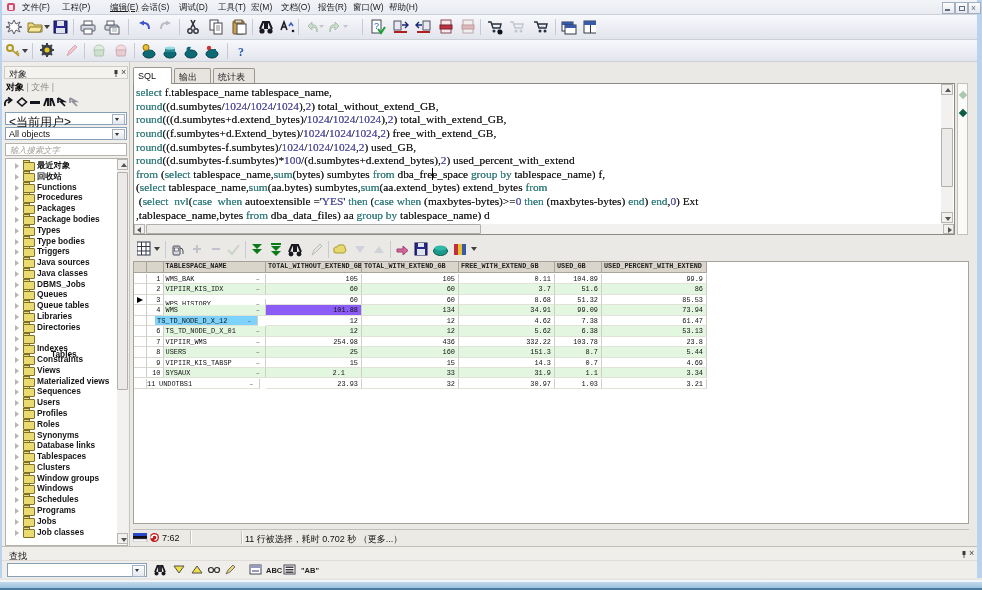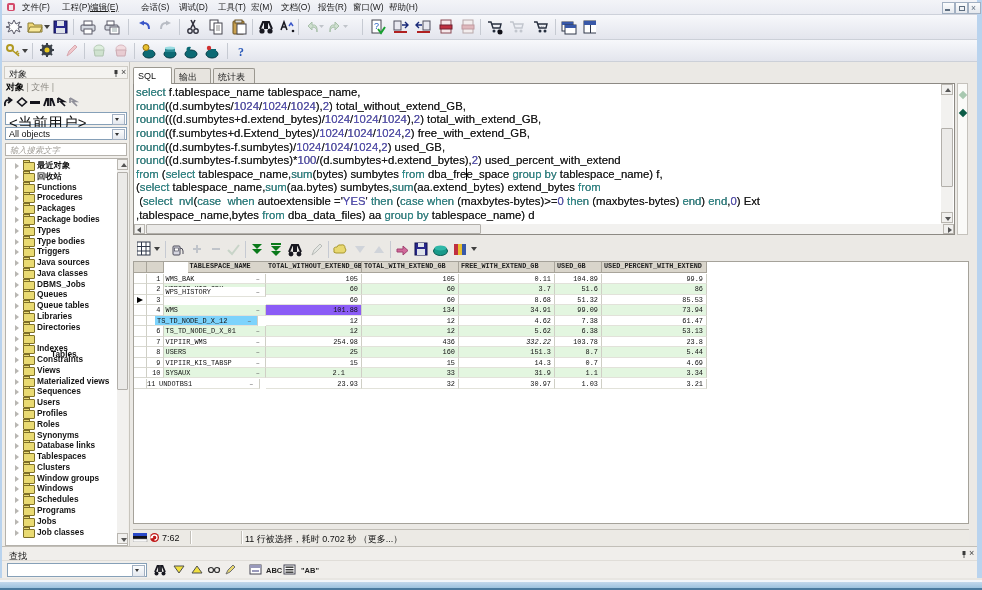--- a/index.html
+++ b/index.html
@@ -1,19 +1,19 @@
 <!DOCTYPE html>
 <html><head>
 <meta charset="utf-8">
 <style>
 html,body{margin:0;padding:0;}
 body{width:982px;height:590px;overflow:hidden;position:relative;
  font-family:"Liberation Sans",sans-serif;background:#ebe9e5;}
 .a{position:absolute;}
-.mono{font-family:Liberation Sans, sans-serif;}
+.mono{font-family:Liberation Serif, serif;}
 .tb{background:linear-gradient(#f7f8fb,#e3e5ed);border-bottom:1px solid #ccd0d8;}
 .cbtn{border:1px solid #a2b0c2;background:linear-gradient(#fbfcfd,#e4e8ee);}
 .combo{background:#fff;border:1px solid #86a0b8;}
 .cargl{width:0;height:0;border-left:2.5px solid transparent;border-right:2.5px solid transparent;border-top:3.5px solid #333;}
 .scroll-track{background:#f2f1ef;}
 .sbtn{background:#f1f0ee;border:1px solid #b9b6b0;}
 .sthumb{background:#ebeae8;border:1px solid #b2afaa;border-radius:1px;}
 .treerow{position:absolute;left:0;height:11px;white-space:nowrap;font-size:8.3px;font-weight:bold;color:#141414;}
 .trir{position:absolute;width:0;height:0;border-top:3px solid transparent;border-bottom:3px solid transparent;border-left:4px solid #b8b6b2;}
 .fold{position:absolute;width:11px;height:9px;}
@@ -37,21 +37,21 @@
 
 <div class="a" style="left:2px;top:0;width:975px;height:14px;background:linear-gradient(#f3f4f8,#e9ebf2);border-bottom:1px solid #cdd1da;font-size:8.5px;color:#1a1a1a;">
  <div class="a" style="left:4px;top:2px;width:10px;height:10px;">
   <svg width="10" height="10">
         <rect x="1" y="1" width="8" height="8" rx="2" fill="#d44a6a"></rect>
         <rect x="3" y="3" width="4" height="5" fill="#f3e6ea"></rect>
       </svg>
  </div>
  <div class="a" style="left:20px;top:2px;">文件(F)</div>
  <div class="a" style="left:60px;top:2px;">工程(P)</div>
- <div class="a" style="left:88px;top:2px;text-decoration:underline;">编辑(E)</div>
+ <div class="a" style="left:108px;top:2px;text-decoration:underline;">编辑(E)</div>
  <div class="a" style="left:139px;top:2px;">会话(S)</div>
  <div class="a" style="left:177px;top:2px;">调试(D)</div>
  <div class="a" style="left:216px;top:2px;">工具(T)</div>
  <div class="a" style="left:249px;top:2px;">宏(M)</div>
  <div class="a" style="left:279px;top:2px;">文档(O)</div>
  <div class="a" style="left:316px;top:2px;">报告(R)</div>
  <div class="a" style="left:351px;top:2px;">窗口(W)</div>
  <div class="a" style="left:387px;top:2px;">帮助(H)</div>
  <div class="a cbtn" style="left:940px;top:2px;width:11px;height:10px;">
       <div class="a" style="left:2px;top:6px;width:5px;height:1.5px;background:#5e6e80;"></div>
@@ -316,21 +316,21 @@
  <svg class="a" style="left:0px;top:34px;" width="90" height="13">
   <path d="M3 10 Q2 3 8 4 M6 1.5 L9.5 4 L6 7" stroke="#14141c" stroke-width="1.8" fill="none"></path>
   <path d="M20 2 L24.5 6 L20 10 L15.5 6 Z" fill="none" stroke="#14141c" stroke-width="1.6"></path>
   <rect x="28" y="5" width="10" height="3" fill="#14141c"></rect>
   <path d="M42 10 L44.5 3 L46 3 L46 10 M48.5 10 L48.5 3 L50 3 L52.5 10" stroke="#14141c" stroke-width="1.9" fill="none"></path>
   <path d="M56 2 L62 5.5 L58.5 5.5 L63 10 M56 2 L56 7" stroke="#14141c" stroke-width="1.7" fill="none"></path>
   <path d="M68 2 L74 5.5 L70.5 5.5 L75 10 M68 2 L68 7" stroke="#90909a" stroke-width="1.7" fill="none"></path>
  </svg>
 
  <div class="a combo" style="left:3px;top:50px;width:122px;height:13px;box-sizing:border-box;">
-  <div class="a" style="left:3px;top:1px;font-size:15px;color:#111;">&lt;当前用户&gt;</div>
+  <div class="a" style="left:3px;top:1px;font-size:12px;color:#111;">&lt;当前用户&gt;</div>
   <div class="a cbtn" style="right:1px;top:1px;width:11px;height:9px;">
         <div class="cargl a" style="left:2px;top:3px;"></div>
       </div>
  </div>
 
  <div class="a combo" style="left:3px;top:65px;width:122px;height:13px;box-sizing:border-box;">
   <div class="a" style="left:3px;top:1px;font-size:9px;color:#111;">All objects</div>
   <div class="a cbtn" style="right:1px;top:1px;width:11px;height:9px;">
         <div class="cargl a" style="left:2px;top:3px;"></div>
       </div>
@@ -755,21 +755,21 @@
       <rect x="9" y="2" width="4" height="11" fill="#3858a8"></rect>
     </g>
  <g transform="translate(334,6)">
       <path d="M0 0 L6 0 L3 4 Z" fill="#404040"></path>
     </g>
 </svg>
 
 <div class="a" style="left:133px;top:261px;width:836px;height:263px;background:#fff;border:1px solid #a5a29a;box-sizing:border-box;" id="grid">
 <div class="gh" style="left:0px;width:13px;padding-left:2px;"></div>
 <div class="gh" style="left:13px;width:16.5px;padding-left:2px;"></div>
-<div class="gh" style="left:29.5px;width:102.5px;padding-left:2px;margin-left:24px;">TABLESPACE_NAME</div>
+<div class="gh" style="left:29.5px;width:102.5px;padding-left:2px;">TABLESPACE_NAME</div>
 <div class="gh" style="left:132px;width:96px;padding-left:2px;">TOTAL_WITHOUT_EXTEND_GB</div>
 <div class="gh" style="left:228px;width:97px;padding-left:2px;">TOTAL_WITH_EXTEND_GB</div>
 <div class="gh" style="left:325px;width:96px;padding-left:2px;">FREE_WITH_EXTEND_GB</div>
 <div class="gh" style="left:421px;width:47px;padding-left:2px;">USED_GB</div>
 <div class="gh" style="left:468px;width:105px;padding-left:2px;">USED_PERCENT_WITH_EXTEND</div>
 <div class="gc" style="left:0px;top:12.00px;width:13px;background:#fff;border-bottom:1px solid #d8d8d0;"></div>
 <div class="gc num" style="left:13px;top:12.00px;width:16.5px;background:#fff;border-bottom:1px solid #d8d8d0;padding-right:2px;">1</div>
 <div class="gc" style="left:29.5px;top:12.00px;width:102.5px;background:#ffffff;border-bottom:1px solid #e2e2da;padding-left:2px;">WMS_BAK<span style="position:absolute;right:5px;color:#666;">–</span></div>
 <div class="gc num" style="left:132px;top:12.00px;width:96px;background:#ffffff;border-bottom:1px solid #e2e2da;padding-right:3px;">105</div>
 <div class="gc num" style="left:228px;top:12.00px;width:97px;background:#ffffff;border-bottom:1px solid #e2e2da;padding-right:3px;">105</div>
@@ -781,21 +781,21 @@
 <div class="gc" style="left:29.5px;top:22.45px;width:102.5px;background:#e3f6e0;border-bottom:1px solid #e2e2da;padding-left:2px;">VIPIIR_KIS_IDX<span style="position:absolute;right:5px;color:#666;">–</span></div>
 <div class="gc num" style="left:132px;top:22.45px;width:96px;background:#e3f6e0;border-bottom:1px solid #e2e2da;padding-right:3px;">60</div>
 <div class="gc num" style="left:228px;top:22.45px;width:97px;background:#e3f6e0;border-bottom:1px solid #e2e2da;padding-right:3px;">60</div>
 <div class="gc num" style="left:325px;top:22.45px;width:96px;background:#e3f6e0;border-bottom:1px solid #e2e2da;padding-right:3px;">3.7</div>
 <div class="gc num" style="left:421px;top:22.45px;width:47px;background:#e3f6e0;border-bottom:1px solid #e2e2da;padding-right:3px;">51.6</div>
 <div class="gc num" style="left:468px;top:22.45px;width:105px;background:#e3f6e0;border-bottom:1px solid #e2e2da;padding-right:3px;">86</div>
 <div class="gc" style="left:0px;top:32.90px;width:13px;background:#fff;border-bottom:1px solid #d8d8d0;">
       <div style="position:absolute;left:3px;top:2px;width:0;height:0;border-top:3.6px solid transparent;border-bottom:3.6px solid transparent;border-left:6.5px solid #000;"></div>
     </div>
 <div class="gc num" style="left:13px;top:32.90px;width:16.5px;background:#fff;border-bottom:1px solid #d8d8d0;padding-right:2px;">3</div>
-<div class="gc" style="left:29.5px;top:25px;width:102.5px;background:#ffffff;border-bottom:1px solid #e2e2da;padding-left:2px;">WPS_HISTORY<span style="position:absolute;right:5px;color:#666;">–</span></div>
+<div class="gc" style="left:29.5px;top:37px;width:102.5px;background:#ffffff;border-bottom:1px solid #e2e2da;padding-left:2px;">WPS_HISTORY<span style="position:absolute;right:5px;color:#666;">–</span></div>
 <div class="gc num" style="left:132px;top:32.90px;width:96px;background:#ffffff;border-bottom:1px solid #e2e2da;padding-right:3px;">60</div>
 <div class="gc num" style="left:228px;top:32.90px;width:97px;background:#ffffff;border-bottom:1px solid #e2e2da;padding-right:3px;">60</div>
 <div class="gc num" style="left:325px;top:32.90px;width:96px;background:#ffffff;border-bottom:1px solid #e2e2da;padding-right:3px;">8.68</div>
 <div class="gc num" style="left:421px;top:32.90px;width:47px;background:#ffffff;border-bottom:1px solid #e2e2da;padding-right:3px;">51.32</div>
 <div class="gc num" style="left:468px;top:32.90px;width:105px;background:#ffffff;border-bottom:1px solid #e2e2da;padding-right:3px;">85.53</div>
 <div class="gc" style="left:0px;top:43.35px;width:13px;background:#fff;border-bottom:1px solid #d8d8d0;"></div>
 <div class="gc num" style="left:13px;top:43.35px;width:16.5px;background:#fff;border-bottom:1px solid #d8d8d0;padding-right:2px;">4</div>
 <div class="gc" style="left:29.5px;top:43.35px;width:102.5px;background:#e3f6e0;border-bottom:1px solid #e2e2da;padding-left:2px;">WMS<span style="position:absolute;right:5px;color:#666;">–</span></div>
 <div class="gc num" style="left:132px;top:43.35px;width:96px;background:#8b5cf6;border-bottom:1px solid #e2e2da;padding-right:3px;">101.88</div>
 <div class="gc num" style="left:228px;top:43.35px;width:97px;background:#e3f6e0;border-bottom:1px solid #e2e2da;padding-right:3px;">134</div>
@@ -816,21 +816,21 @@
 <div class="gc num" style="left:132px;top:64.25px;width:96px;background:#e3f6e0;border-bottom:1px solid #e2e2da;padding-right:3px;">12</div>
 <div class="gc num" style="left:228px;top:64.25px;width:97px;background:#e3f6e0;border-bottom:1px solid #e2e2da;padding-right:3px;">12</div>
 <div class="gc num" style="left:325px;top:64.25px;width:96px;background:#e3f6e0;border-bottom:1px solid #e2e2da;padding-right:3px;">5.62</div>
 <div class="gc num" style="left:421px;top:64.25px;width:47px;background:#e3f6e0;border-bottom:1px solid #e2e2da;padding-right:3px;">6.38</div>
 <div class="gc num" style="left:468px;top:64.25px;width:105px;background:#e3f6e0;border-bottom:1px solid #e2e2da;padding-right:3px;">53.13</div>
 <div class="gc" style="left:0px;top:74.70px;width:13px;background:#fff;border-bottom:1px solid #d8d8d0;"></div>
 <div class="gc num" style="left:13px;top:74.70px;width:16.5px;background:#fff;border-bottom:1px solid #d8d8d0;padding-right:2px;">7</div>
 <div class="gc" style="left:29.5px;top:74.70px;width:102.5px;background:#ffffff;border-bottom:1px solid #e2e2da;padding-left:2px;">VIPIIR_WMS<span style="position:absolute;right:5px;color:#666;">–</span></div>
 <div class="gc num" style="left:132px;top:74.70px;width:96px;background:#ffffff;border-bottom:1px solid #e2e2da;padding-right:3px;">254.98</div>
 <div class="gc num" style="left:228px;top:74.70px;width:97px;background:#ffffff;border-bottom:1px solid #e2e2da;padding-right:3px;">436</div>
-<div class="gc num" style="left:325px;top:74.70px;width:96px;background:#ffffff;border-bottom:1px solid #e2e2da;padding-right:3px;font-style:italic;">332.22</div>
+<div class="gc num" style="left:325px;top:74.70px;width:96px;background:#ffffff;border-bottom:1px solid #e2e2da;padding-right:3px;">332.22</div>
 <div class="gc num" style="left:421px;top:74.70px;width:47px;background:#ffffff;border-bottom:1px solid #e2e2da;padding-right:3px;">103.78</div>
 <div class="gc num" style="left:468px;top:74.70px;width:105px;background:#ffffff;border-bottom:1px solid #e2e2da;padding-right:3px;">23.8</div>
 <div class="gc" style="left:0px;top:85.15px;width:13px;background:#fff;border-bottom:1px solid #d8d8d0;"></div>
 <div class="gc num" style="left:13px;top:85.15px;width:16.5px;background:#fff;border-bottom:1px solid #d8d8d0;padding-right:2px;">8</div>
 <div class="gc" style="left:29.5px;top:85.15px;width:102.5px;background:#e3f6e0;border-bottom:1px solid #e2e2da;padding-left:2px;">USERS<span style="position:absolute;right:5px;color:#666;">–</span></div>
 <div class="gc num" style="left:132px;top:85.15px;width:96px;background:#e3f6e0;border-bottom:1px solid #e2e2da;padding-right:3px;">25</div>
 <div class="gc num" style="left:228px;top:85.15px;width:97px;background:#e3f6e0;border-bottom:1px solid #e2e2da;padding-right:3px;">160</div>
 <div class="gc num" style="left:325px;top:85.15px;width:96px;background:#e3f6e0;border-bottom:1px solid #e2e2da;padding-right:3px;">151.3</div>
 <div class="gc num" style="left:421px;top:85.15px;width:47px;background:#e3f6e0;border-bottom:1px solid #e2e2da;padding-right:3px;">8.7</div>
 <div class="gc num" style="left:468px;top:85.15px;width:105px;background:#e3f6e0;border-bottom:1px solid #e2e2da;padding-right:3px;">5.44</div>

